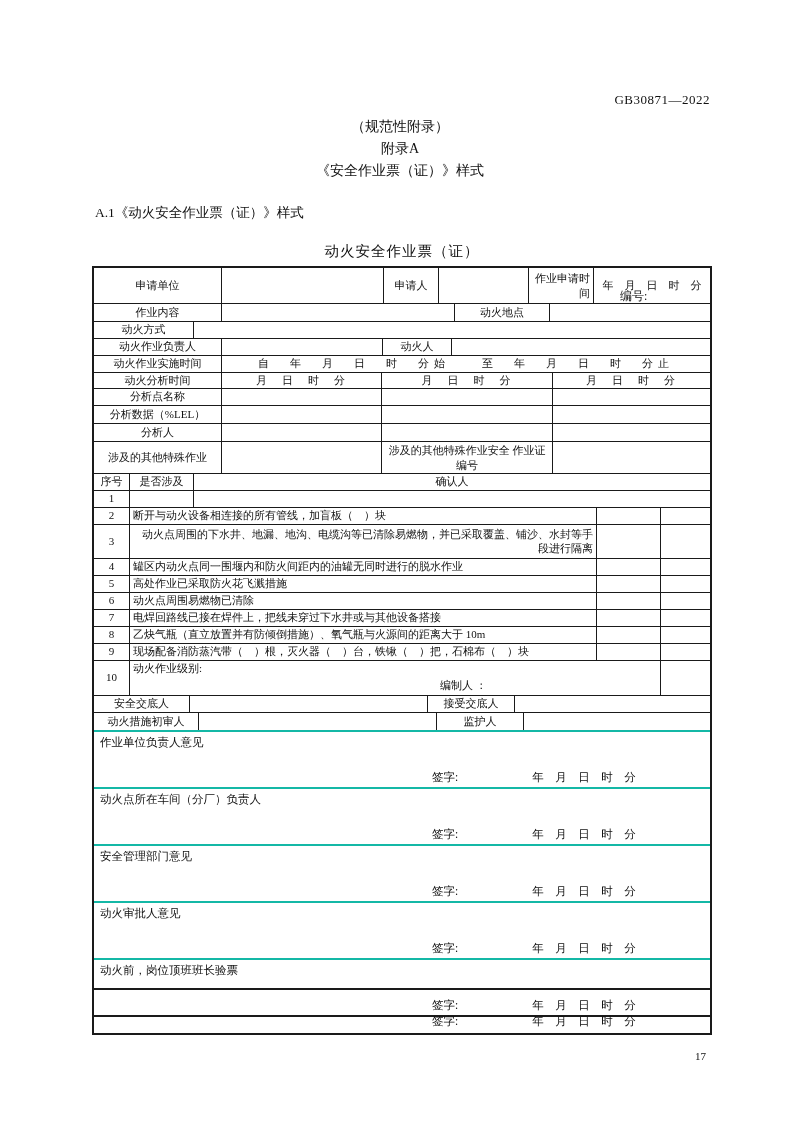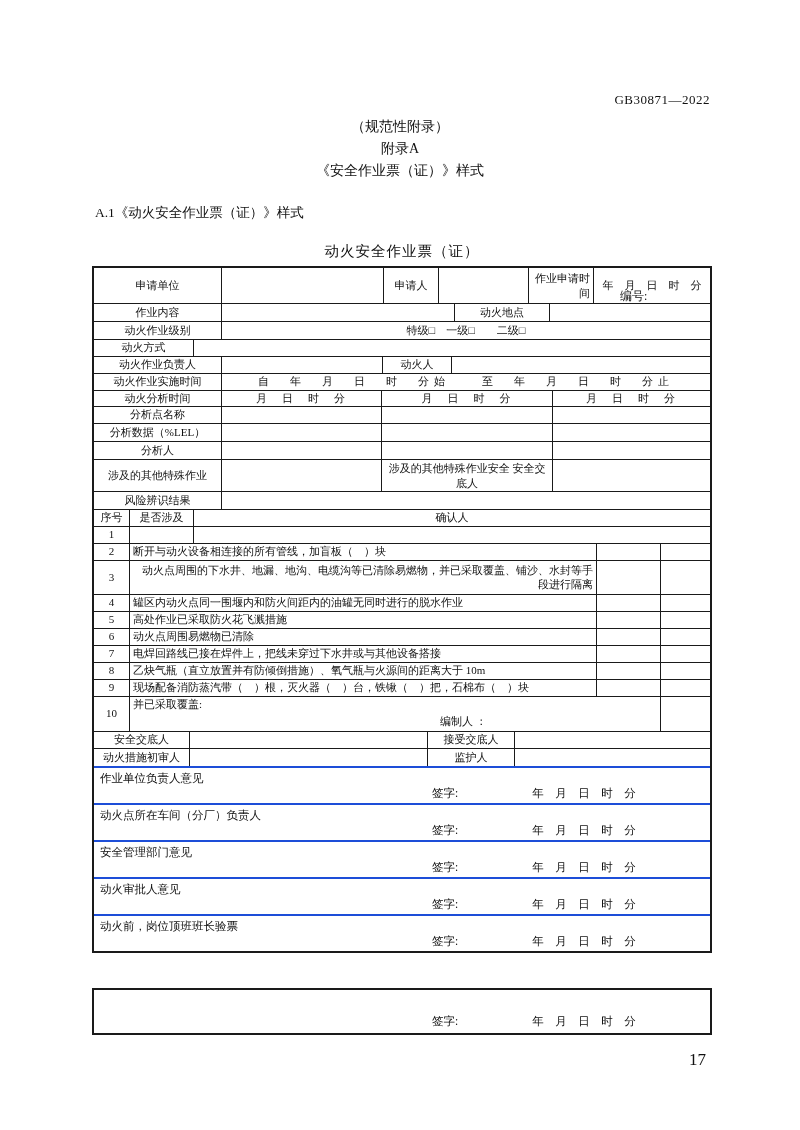--- a/index.html
+++ b/index.html
@@ -26,32 +26,32 @@
     border-right:1px solid #1a1a1a; box-sizing:border-box;
     display:flex; align-items:center; justify-content:center;
     text-align:center; padding:1px 3px; overflow:hidden;
   }
   .c:last-child { border-right:none; }
   .c.left { justify-content:flex-start; text-align:right; }
   .c.top { align-items:flex-start; }
   .grow { flex:1 1 auto; }
   .ls5 { letter-spacing:5px; }
   .ls2 { letter-spacing:2px;text-align:right; }
-  .op { border-top:2px solid #1d4ed8; border-bottom:none; display:block; height:37px; box-sizing:border-box; position:relative; }
+  .op { border-top:2px solid #14b8a6; border-bottom:none; display:block; height:57px; box-sizing:border-box; position:relative; }
   .op .op-label { padding:3px 6px 0 6px; font-size:11.5px; }
   .op .sig-line { position:absolute; bottom:3px; left:0; width:100%; display:flex; font-size:11.5px; }
   .sig-label { margin-left:338px; }
   .sig-date { margin-left:74px; }
   .done-box {
     position:absolute; left:92px; width:620px; height:47px;
     border:2px solid #1a1a1a; box-sizing:border-box; font-size:11.5px; position:absolute;
   }
   .done-box .op-label { padding:3px 6px 0 6px; }
   .done-box .sig-line { position:absolute; bottom:4px; left:0; width:100%; display:flex; }
-  .pageno { position:absolute; top:1050px; right:94px; font-size:17px; }
+  .pageno { position:absolute; top:1050px; right:94px; font-size:11px; }
   .two-line { line-height:1.3; }
 </style>
 </head>
 <body>
 
 <div class="page">
 
   <div class="doc-code">GB30871—2022</div>
 
   <div class="appx-wrap">
@@ -78,24 +78,20 @@
       <div class="c grow">年　月　日　时　分</div>
     </div>
 
     <div class="r" style="height:18px">
       <div class="c" style="width:128px">作业内容</div>
       <div class="c" style="width:233px"></div>
       <div class="c" style="width:95px">动火地点</div>
       <div class="c grow"></div>
     </div>
 
-    <div class="r" style="height:18px">
-      <div class="c" style="width:128px">动火作业级别</div>
-      <div class="c grow">特级□　一级□　　二级□</div>
-    </div>
 
     <div class="r" style="height:17px">
       <div class="c" style="width:100px">动火方式</div>
       <div class="c grow"></div>
     </div>
 
     <div class="r" style="height:17px">
       <div class="c" style="width:128px">动火作业负责人</div>
       <div class="c" style="width:161px"></div>
       <div class="c" style="width:69px">动火人</div>
@@ -131,28 +127,24 @@
     <div class="r" style="height:18px">
       <div class="c" style="width:128px">分析人</div>
       <div class="c" style="width:160px"></div>
       <div class="c" style="width:171px"></div>
       <div class="c grow"></div>
     </div>
 
     <div class="r" style="height:32px">
       <div class="c" style="width:128px">涉及的其他特殊作业</div>
       <div class="c" style="width:160px"></div>
-      <div class="c two-line" style="width:171px">涉及的其他特殊作业安全 安全交底人</div>
-      <div class="c grow"></div>
-    </div>
-
-    <div class="r" style="height:18px">
-      <div class="c" style="width:128px">风险辨识结果</div>
-      <div class="c grow"></div>
-    </div>
+      <div class="c two-line" style="width:171px">涉及的其他特殊作业安全 作业证编号</div>
+      <div class="c grow"></div>
+    </div>
+
 
     <div class="r" style="height:17px">
       <div class="c" style="width:36px">序号</div>
       <div class="c" style="width:64px">是否涉及</div>
       <div class="c grow">确认人</div>
     </div>
 
     <div class="r" style="height:17px">
       <div class="c" style="width:36px">1</div>
       <div class="c" style="width:64px"></div>
@@ -203,34 +195,34 @@
     <div class="r" style="height:17px">
       <div class="c" style="width:36px">9</div>
       <div class="c left" style="width:467px">现场配备消防蒸汽带（　）根，灭火器（　）台，铁锹（　）把，石棉布（　）块</div>
       <div class="c" style="width:64px"></div>
       <div class="c grow"></div>
     </div>
 
     <div class="r" style="height:35px">
       <div class="c" style="width:36px">10</div>
       <div class="c left top" style="width:531px; position:relative">
-        <span>并已采取覆盖:</span>
+        <span>动火作业级别:</span>
         <span style="position:absolute; bottom:2px; left:310px">编制人 ：</span>
       </div>
       <div class="c grow"></div>
     </div>
 
     <div class="r" style="height:17px">
       <div class="c" style="width:96px">安全交底人</div>
       <div class="c" style="width:238px"></div>
       <div class="c" style="width:87px">接受交底人</div>
       <div class="c grow"></div>
     </div>
     <div class="r noline" style="height:17px">
-      <div class="c" style="width:96px">动火措施初审人</div>
+      <div class="c" style="width:105px">动火措施初审人</div>
       <div class="c" style="width:238px"></div>
       <div class="c" style="width:87px">监护人</div>
       <div class="c grow"></div>
     </div>
 
     <div class="op">
       <div class="op-label">作业单位负责人意见</div>
       <div class="sig-line">
         <span class="sig-label">签字:</span>
         <span class="sig-date">年　月　日　时　分</span>

